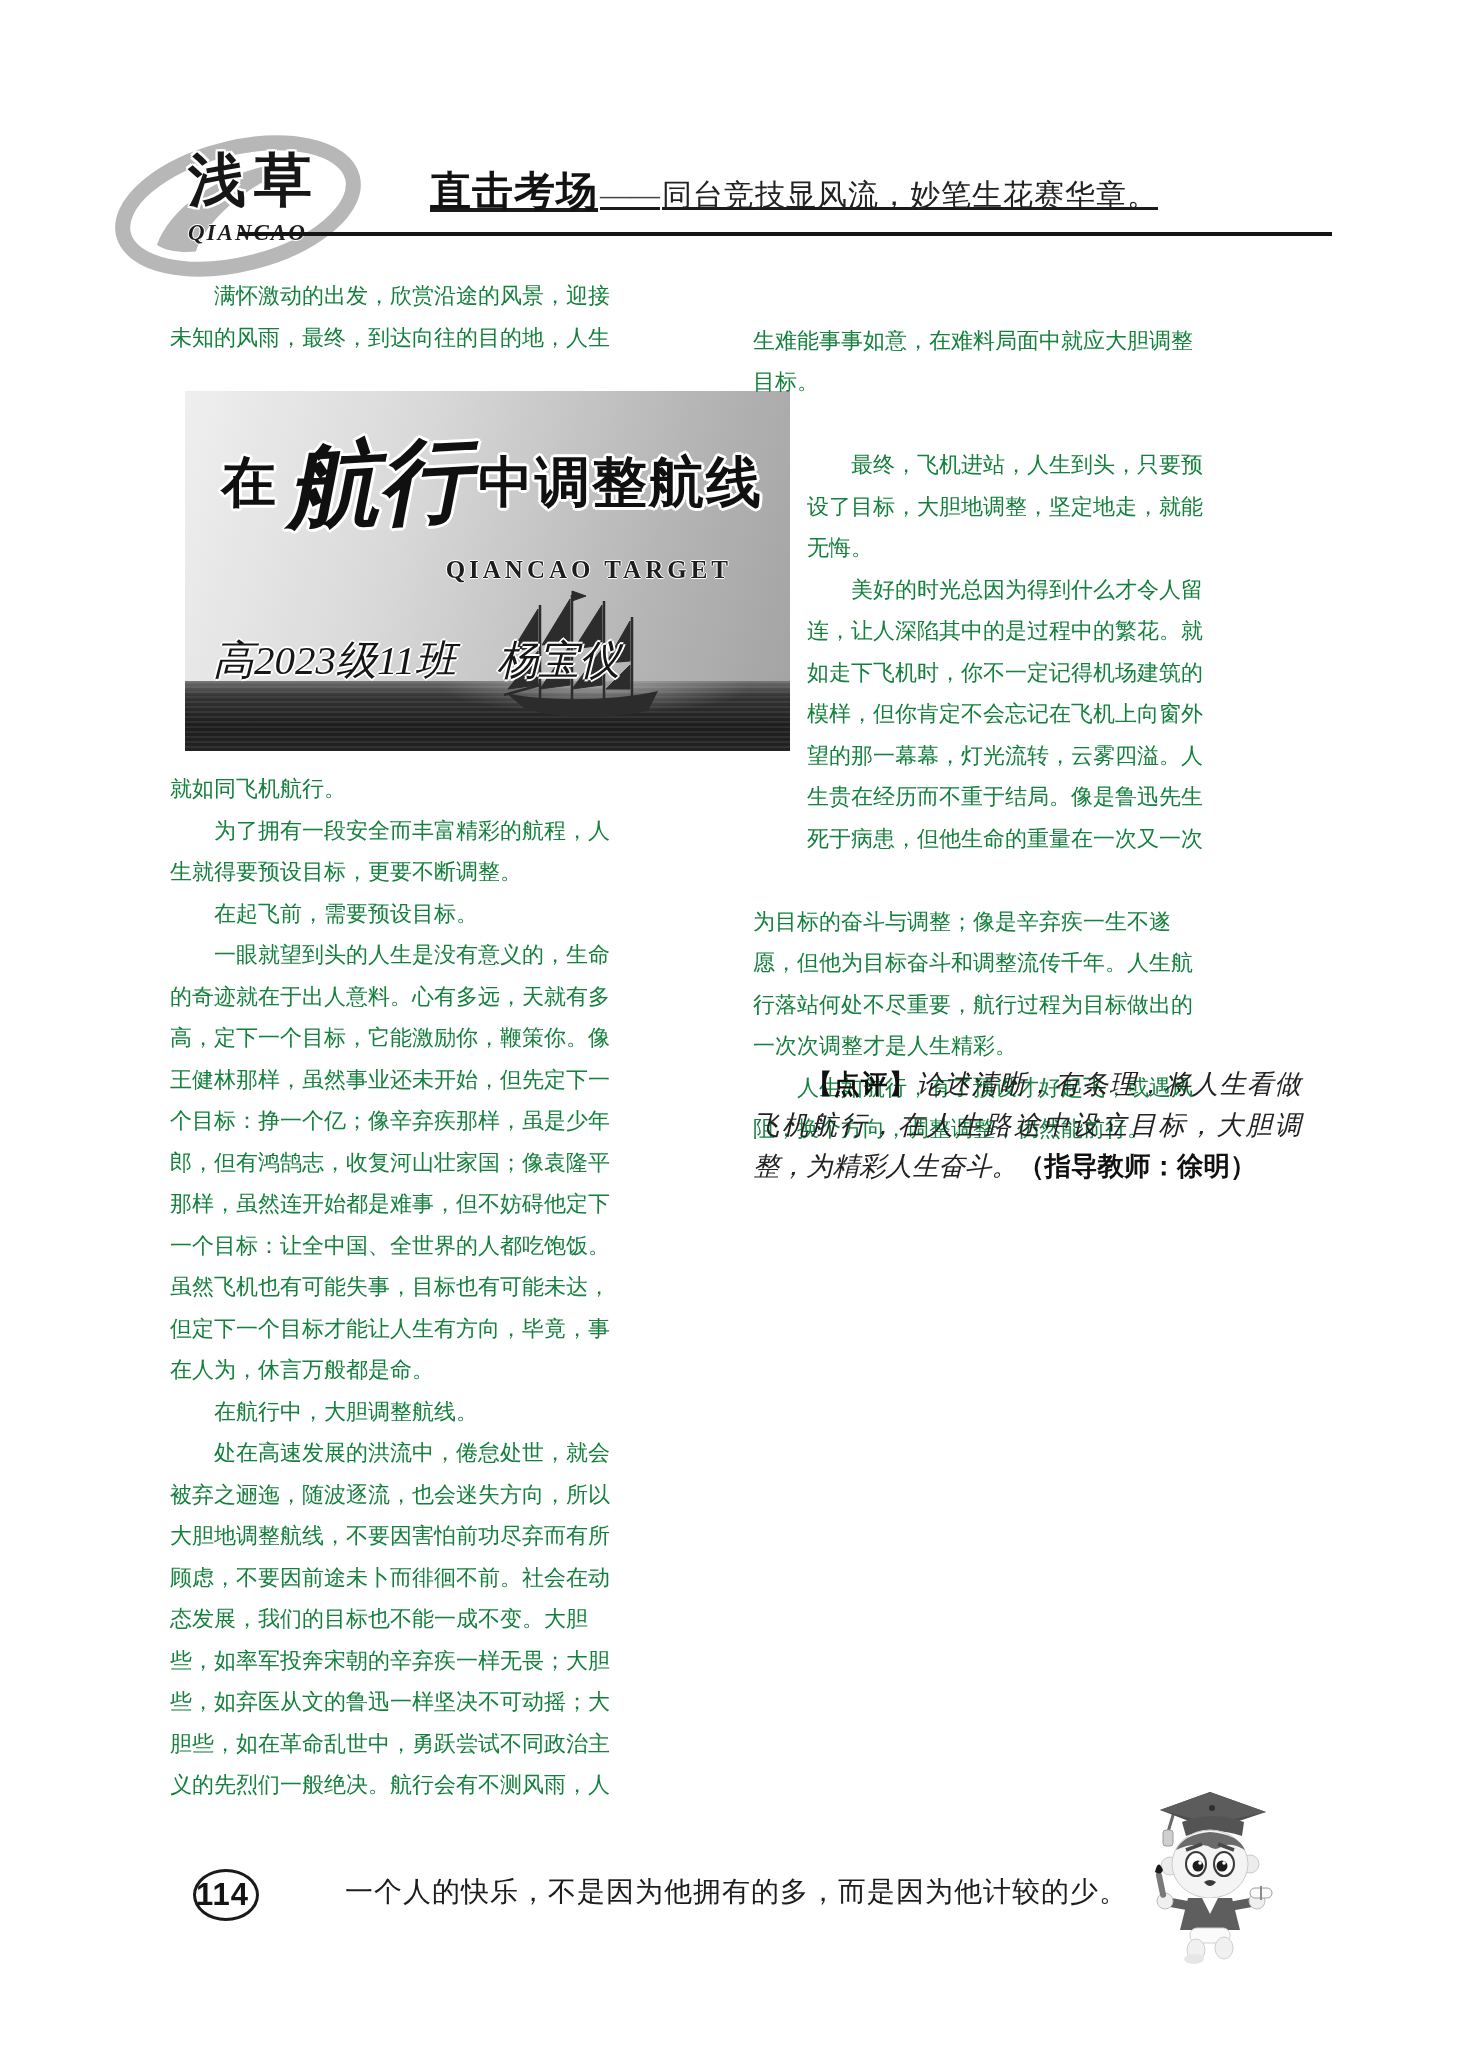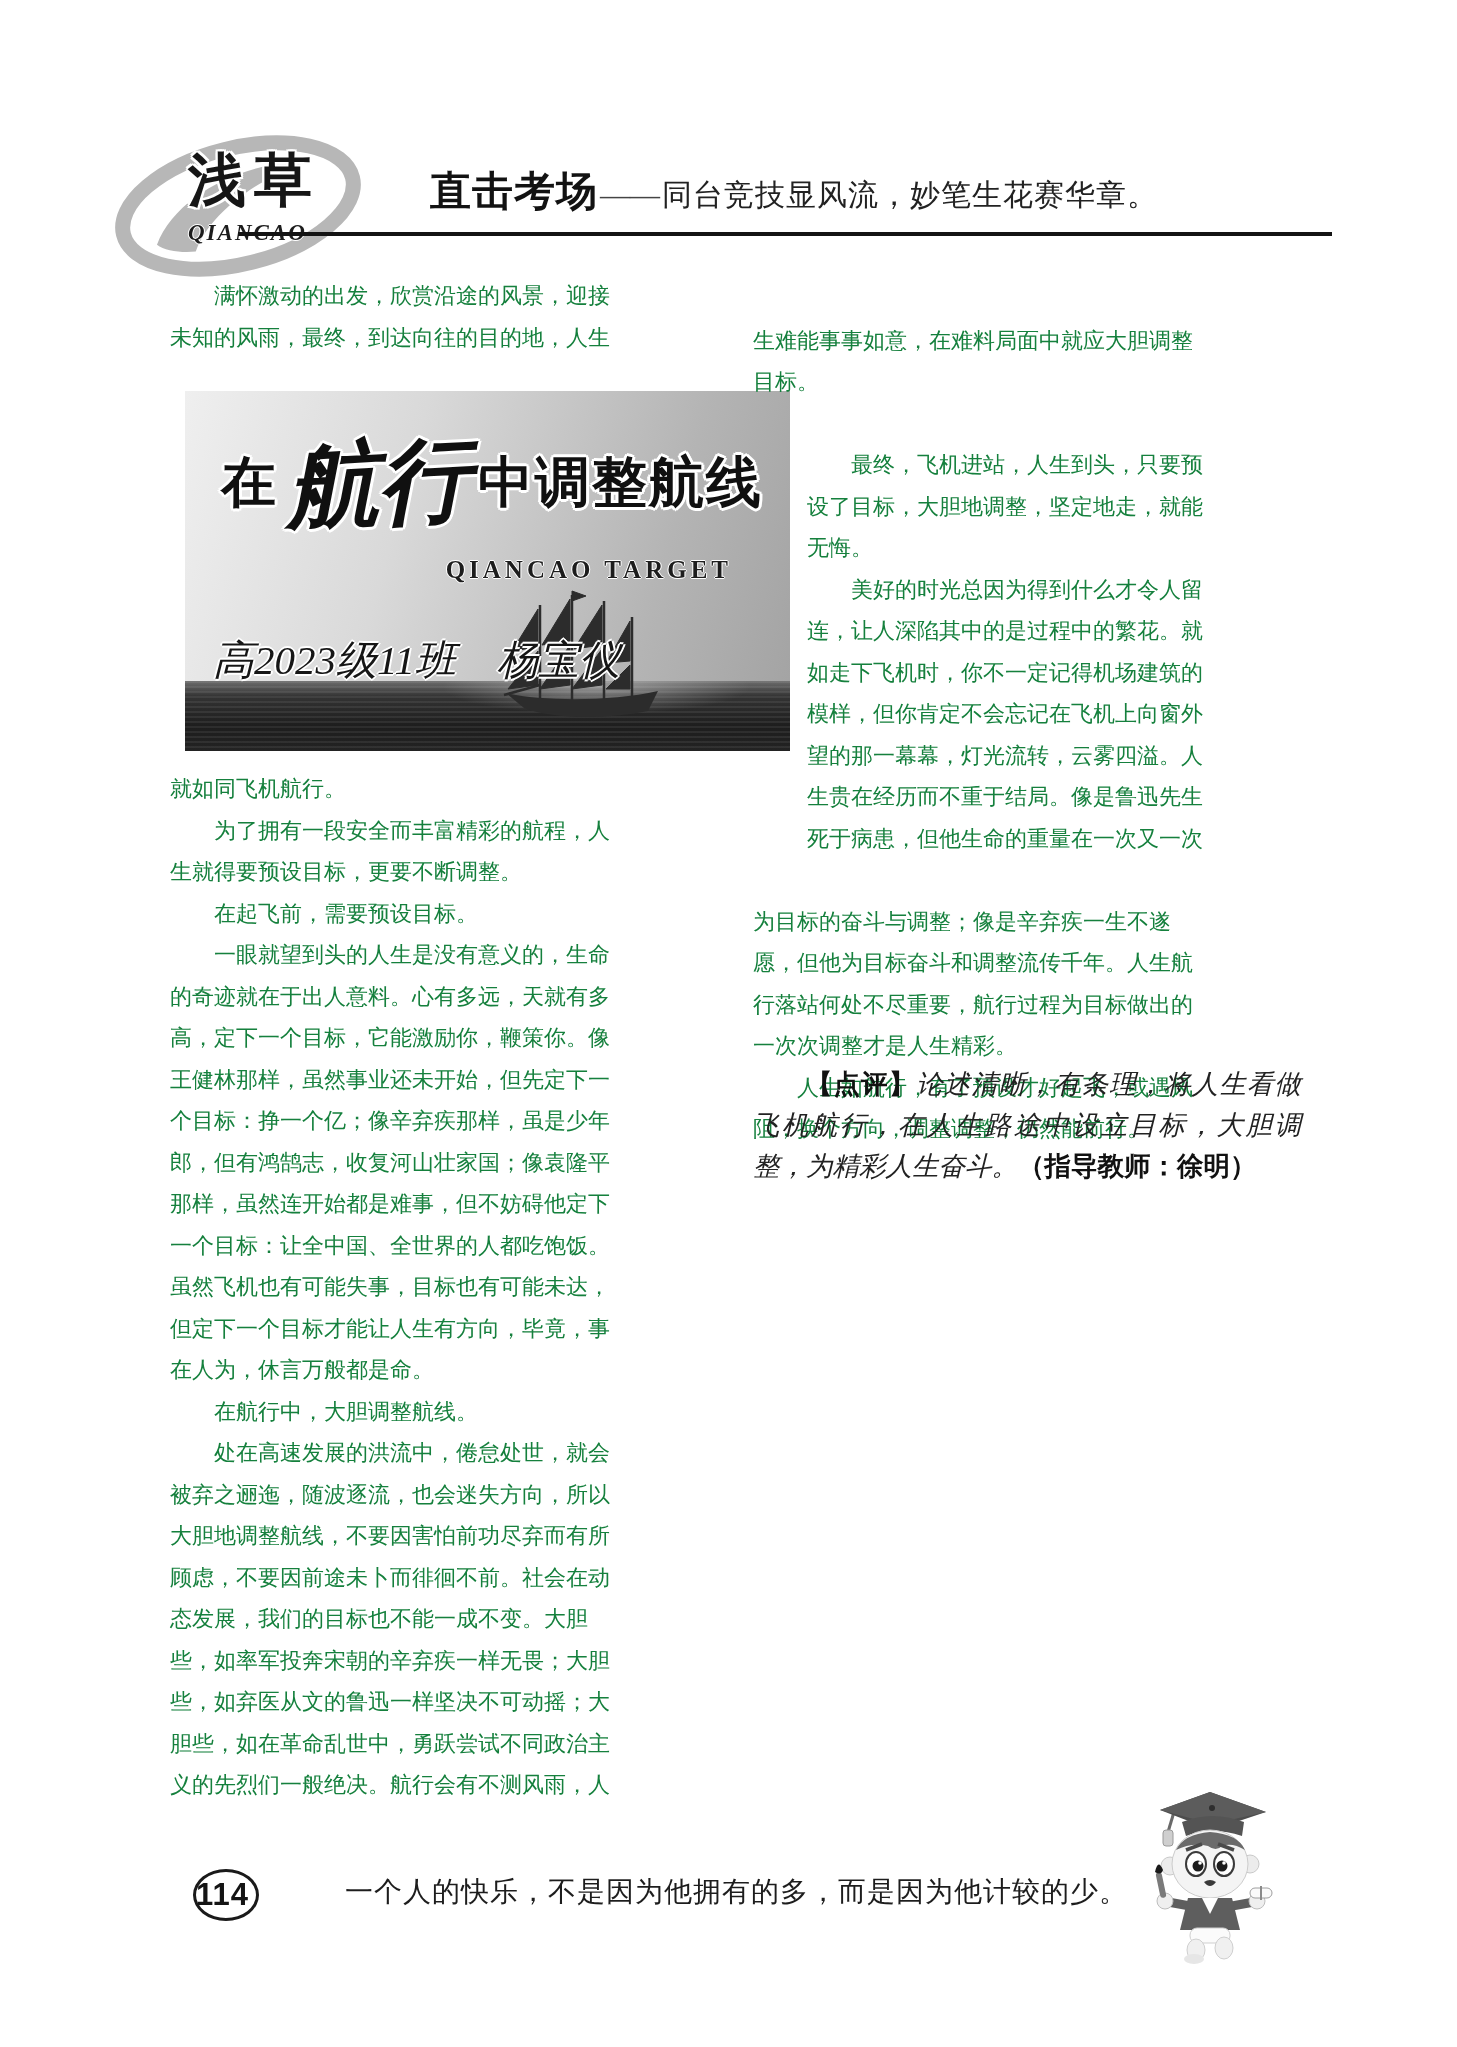--- a/index.html
+++ b/index.html
@@ -10,21 +10,21 @@
   }
   
   .logo { position:absolute; left:98px; top:112px; width:300px; height:155px; }
   .logo svg { position:absolute; left:0; top:0; }
   .logo-cn { position:absolute; left:90px; top:14px; font-size:58px; font-weight:bold;
     letter-spacing:8px; color:#161616;
     text-shadow:-2px 0 #fff,2px 0 #fff,0 -2px #fff,0 2px #fff,-2px -2px #fff,2px 2px #fff,-2px 2px #fff,2px -2px #fff; }
   .logo-en { position:absolute; left:90px; top:92px; font-style:italic; font-weight:bold;
     font-size:23px; letter-spacing:2px; color:#1c1c1c;
     text-shadow:-1px 0 #fff,1px 0 #fff,0 -1px #fff,0 1px #fff; }
-  .section-title { position:absolute; left:430px; top:148px; display:flex; align-items:baseline; white-space:nowrap; }
+  .section-title { position:absolute; left:430px; top:148px; display:flex; align-items:baseline; white-space:nowrap;text-decoration:underline; }
   .sec-bold { font-family:"Liberation Sans","DejaVu Sans",sans-serif; font-weight:900;
     font-size:41px; letter-spacing:1px; color:#121212; }
   .sec-dash { font-size:30px; color:#444; margin:0 2px; }
   .sec-slogan { font-family:"Liberation Sans","DejaVu Sans",sans-serif; font-size:30px;
     letter-spacing:1px; color:#222; }
   .header-rule { position:absolute; left:238px; top:216px; width:1094px; height:4px; background:#141414; }
   
   .lines { position:absolute; white-space:pre-line; font-size:22px; line-height:41.5px; color:#15803d; }
   .col-left-top  { left:170px; top:259px;  width:542px; }
   .col-left-main { left:170px; top:752px;  width:542px; }

